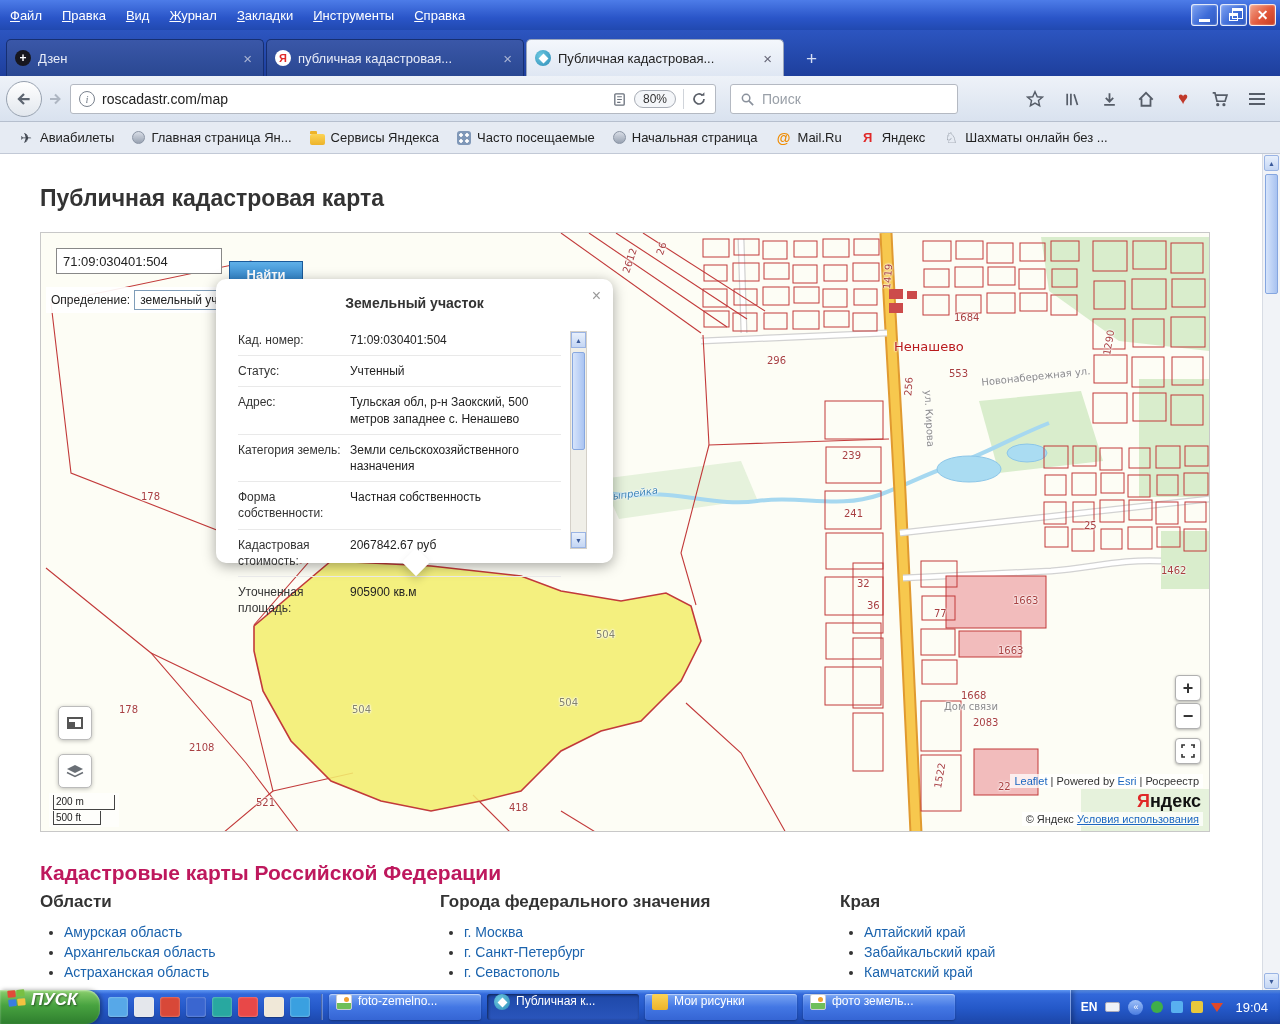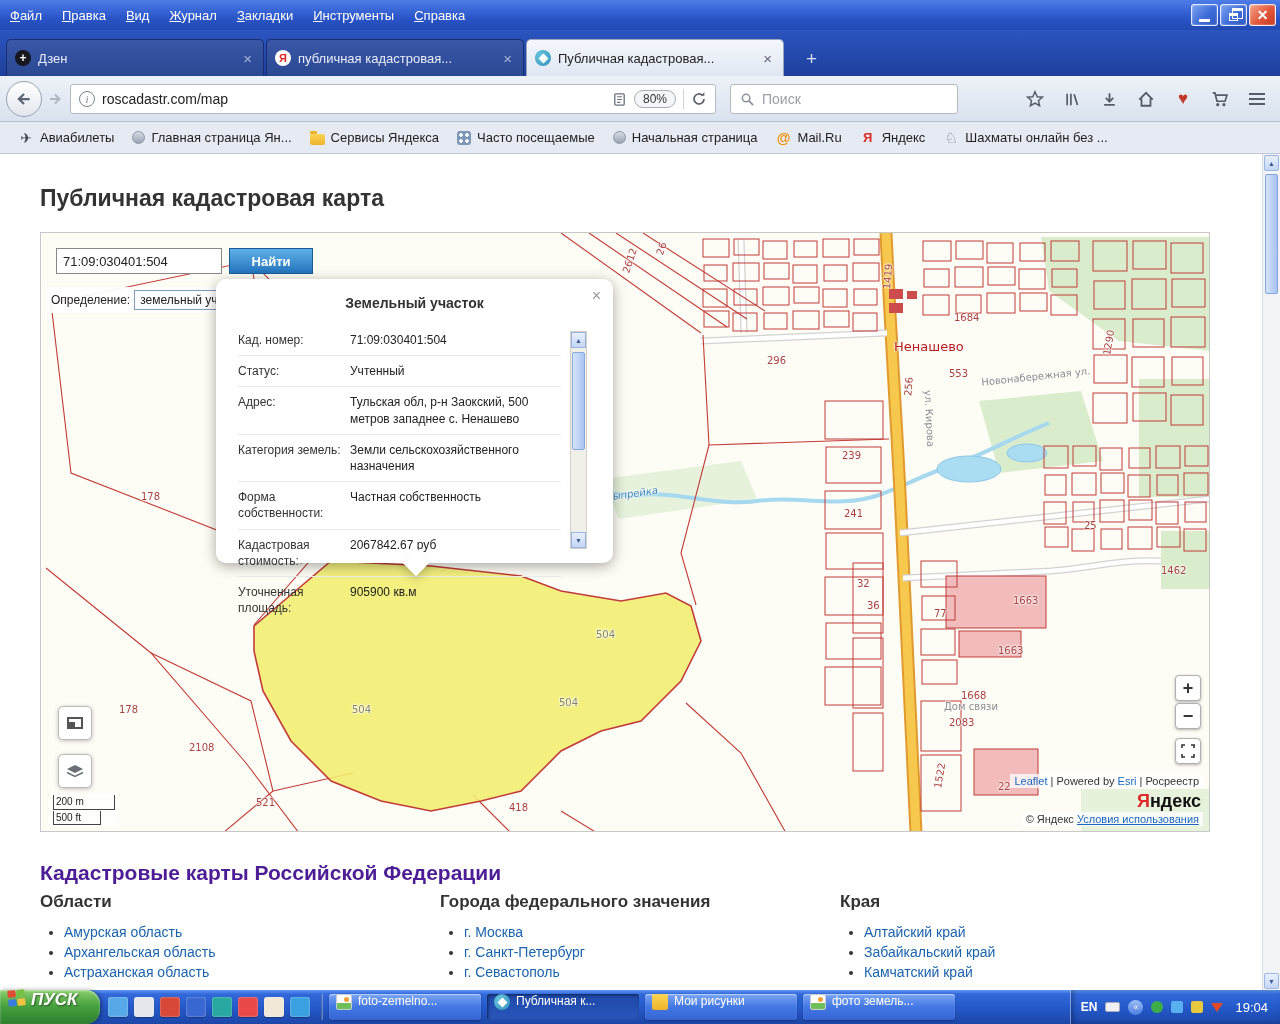--- a/index.html
+++ b/index.html
@@ -89,22 +89,22 @@
   .map-labels{position:absolute;left:0;top:0;width:100%;height:100%;pointer-events:none;}
   .map-label{position:absolute;font-size:10px;color:#a84040;white-space:nowrap;font-family:"DejaVu Sans",sans-serif;
     text-shadow:0 0 2px #fff,0 0 2px #fff,0 0 3px #fff;}
   .map-label.gray{color:#83826a;}
   .map-label.town{font-size:13px;color:#b91c1c;}
   .map-label.street{color:#8d8d8d;}
   .map-label.river{color:#3f86b8;font-style:italic;}
 
   .map-search{position:absolute;left:15px;top:15px;display:flex;gap:7px;}
   .map-search input{width:166px;height:26px;border:1px solid #888;font-size:13px;padding:0 6px;font-family:inherit;color:#222;}
-  .find-btn{width:84px;height:26px;background:linear-gradient(#5fb0e8,#2374bc);border:1px solid #1a5a9a;
-    color:#fff;font-weight:bold;font-size:13px;font-family:inherit;}
+  .find-btn{width:74px;height:26px;background:linear-gradient(#5fb0e8,#2374bc);border:1px solid #1a5a9a;
+    color:#fff;font-weight:bold;font-size:13px;font-family:inherit;margin-top:13px;}
   .map-filter{position:absolute;left:5px;top:54px;display:flex;align-items:center;gap:4px;
     background:rgba(255,255,255,.92);padding:3px 5px;font-size:12px;color:#222;}
   .select{width:150px;height:20px;border:1px solid #7f9db9;background:#fff;display:flex;align-items:center;
     font-size:12px;padding-left:5px;position:relative;color:#222;}
   .select .arrow{position:absolute;right:1px;top:1px;bottom:1px;width:16px;
     background:linear-gradient(#e6f0fd,#bcd4f6);border:1px solid #9ebcdf;display:flex;align-items:center;
     justify-content:center;font-size:8px;color:#2a4a7a;}
 
   .balloon{position:absolute;left:175px;top:46px;width:397px;height:284px;background:#fff;border-radius:10px;
     box-shadow:0 3px 14px rgba(0,0,0,.35);}
@@ -135,21 +135,21 @@
   .zoom-btn{position:absolute;left:1134px;width:26px;height:26px;background:#fff;border:1px solid #b0b0b0;
     border-radius:4px;box-shadow:0 1px 3px rgba(0,0,0,.3);font-size:18px;font-weight:bold;color:#333;
     display:flex;align-items:center;justify-content:center;}
   .attr1{position:absolute;right:6px;top:541px;font-size:11px;color:#333;background:rgba(255,255,255,.75);padding:1px 4px;white-space:nowrap;}
   .attr1 a{color:#1a66c0;text-decoration:none;}
   .ylogo{position:absolute;right:8px;top:558px;font-size:18px;font-weight:bold;color:#111;}
   .ylogo .red{color:#e02828;}
   .attr2{position:absolute;right:6px;top:579px;font-size:11px;color:#333;background:rgba(255,255,255,.75);padding:1px 4px;white-space:nowrap;}
   .attr2 a{color:#1a66c0;text-decoration:underline;}
 
-  .sections-title{position:absolute;left:40px;top:690px;font-size:21px;font-weight:bold;color:#4c1d95;}
+  .sections-title{position:absolute;left:40px;top:690px;font-size:21px;font-weight:bold;color:#be185d;}
   .cols{position:absolute;left:40px;top:738px;display:flex;}
   .col{width:400px;}
   .col h3{margin:0 0 12px;font-size:17px;font-weight:bold;color:#333;}
   .col ul{margin:0 0 0 24px;padding:0;}
   .col li{margin:4px 0;font-size:14px;color:#333;}
   .col a{color:#1b63ad;text-decoration:none;}
 
   
   .page-scroll{position:absolute;left:1262px;top:154px;width:18px;height:836px;background:#f1f3f7;border-left:1px solid #d8dce4;}
   .ps-btn{position:absolute;left:1px;right:1px;height:16px;background:linear-gradient(#e8f0fc,#c4d6f4);
@@ -533,21 +533,21 @@
           <span class="map-label" style="left: 908px; top: 135px;">553</span>
           <span class="map-label" style="left: 1055px; top: 104px; transform: rotate(-80deg);">1290</span>
           <span class="map-label" style="left: 1043px; top: 287px;">25</span>
           <span class="map-label" style="left: 1120px; top: 332px;">1462</span>
           <span class="map-label" style="left: 893px; top: 375px;">77</span>
           <span class="map-label" style="left: 972px; top: 362px;">1663</span>
           <span class="map-label" style="left: 957px; top: 412px;">1663</span>
           <span class="map-label" style="left: 816px; top: 345px;">32</span>
           <span class="map-label" style="left: 826px; top: 367px;">36</span>
           <span class="map-label" style="left: 920px; top: 457px;">1668</span>
-          <span class="map-label" style="left: 908px; top: 484px;">2083</span>
+          <span class="map-label" style="left: 932px; top: 484px;">2083</span>
           <span class="map-label" style="left: 957px; top: 548px;">22</span>
           <span class="map-label" style="left: 886px; top: 537px; transform: rotate(-80deg);">1522</span>
           <span class="map-label town" style="left: 853px; top: 106px;">Ненашево</span>
           <span class="map-label street" style="left: 860px; top: 180px; transform: rotate(87deg);">ул. Кирова</span>
           <span class="map-label street" style="left: 940px; top: 138px; transform: rotate(-6deg);">Новонабережная ул.</span>
           <span class="map-label river" style="left: 552px; top: 256px; transform: rotate(-8deg);">р. Выпрейка</span>
           <span class="map-label street" style="left: 903px; top: 468px;">Дом связи</span>
         </div>
 
       <div class="map-search">

